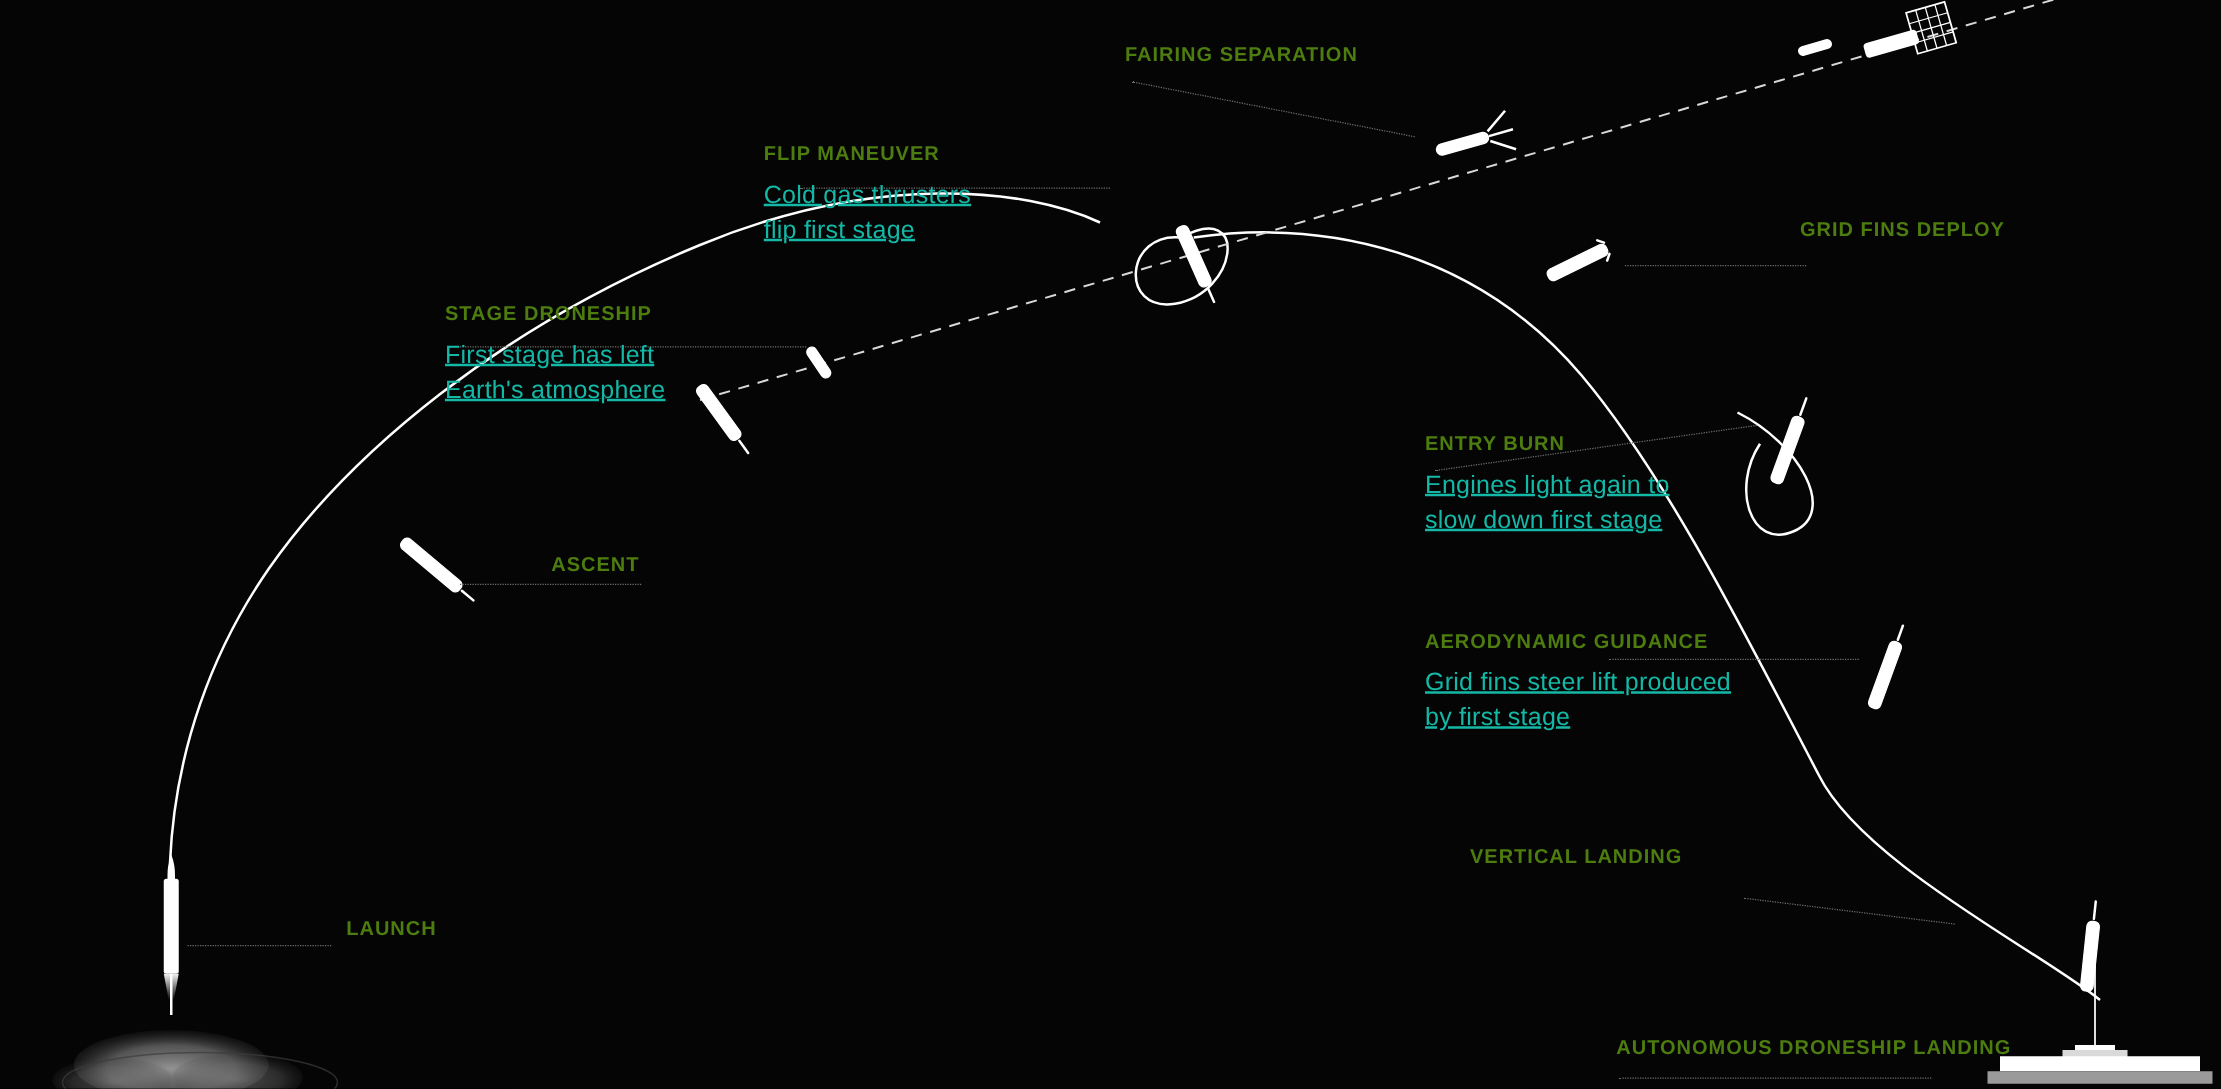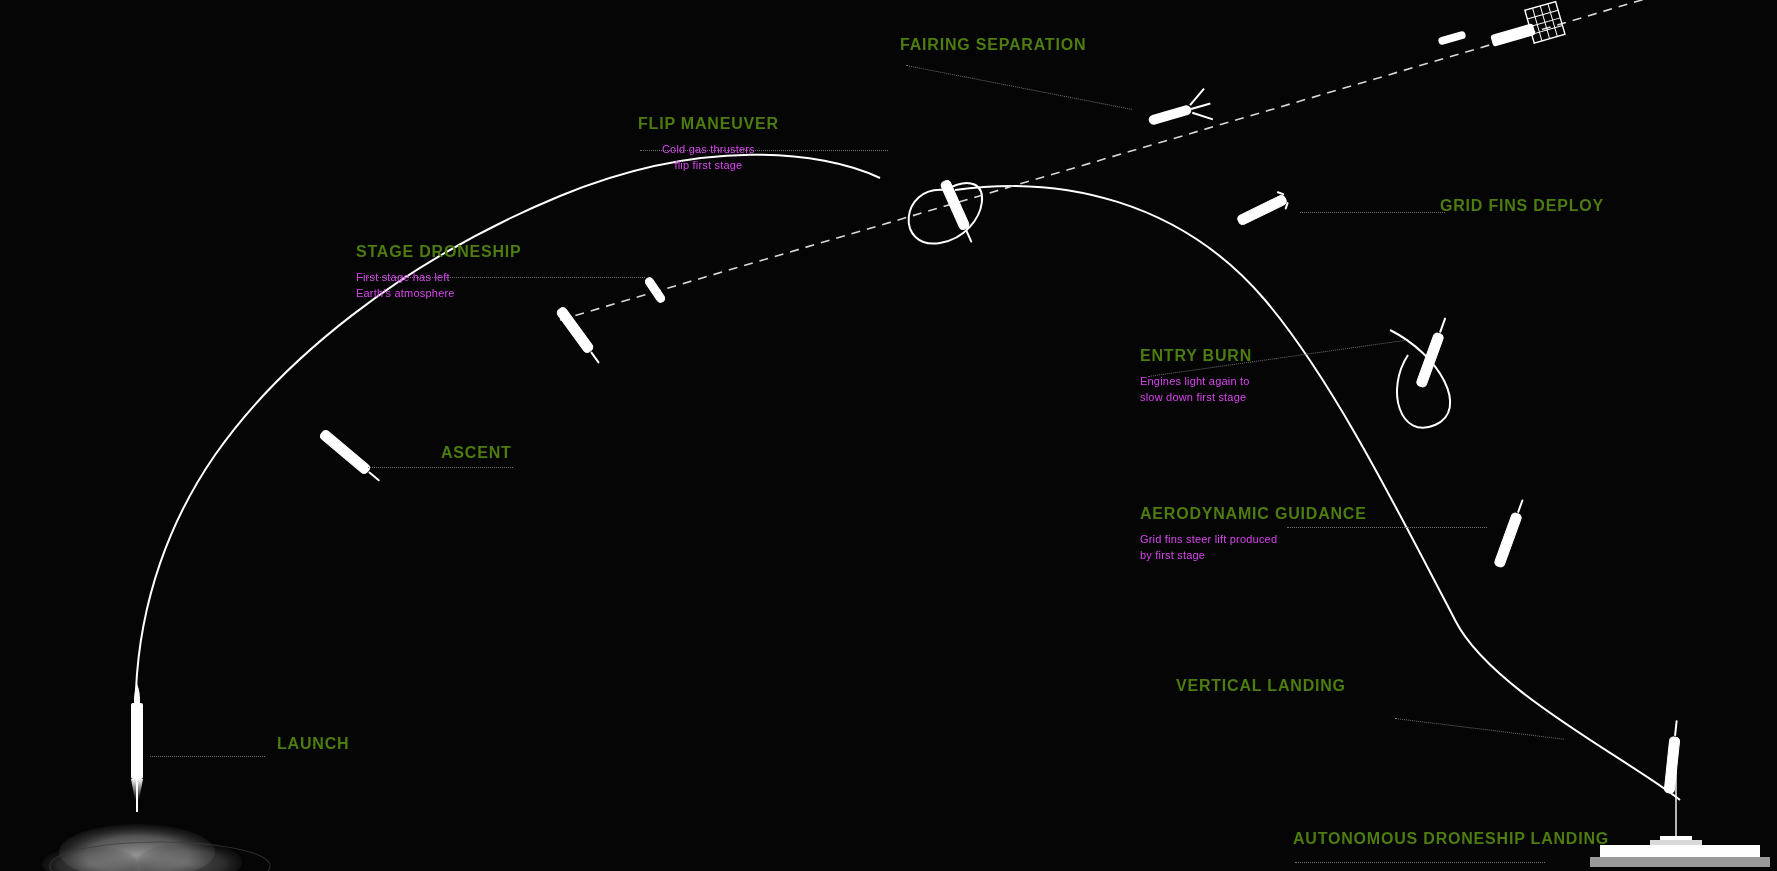--- a/index.html
+++ b/index.html
@@ -28,25 +28,26 @@
   }
   .label .title {
     font-size: 16px;
     font-weight: bold;
     letter-spacing: 0.8px;
     color: #4d7c0f;
     white-space: nowrap;
   }
   .label .desc {
     margin-top: 9px;
-    font-size: 11px;
+    font-size: 20px;
     line-height: 1.42;
-    color: #d946ef;
+    color: #14b8a6;
     letter-spacing: 0.2px;
     white-space: pre-line;
+    text-decoration: underline;
   }
   .leader {
     position: absolute;
     border-top: 1px dotted #6e6e6e;
     height: 0;
   }
 </style>
 </head>
 <body>
 
@@ -171,35 +172,35 @@
   <div class="label" style="left:441px; top:444px;">
     <div class="title">ASCENT</div>
   </div>
 
   <div class="label" style="left:356px; top:243px;">
     <div class="title">STAGE DRONESHIP</div>
     <div class="desc">First stage has left
 Earth's atmosphere</div>
   </div>
 
-  <div class="label" style="left:638px; top:115px;text-align:center;">
+  <div class="label" style="left:611px; top:115px;">
     <div class="title">FLIP MANEUVER</div>
     <div class="desc">Cold gas thrusters
 flip first stage</div>
   </div>
 
   <div class="label" style="left:900px; top:36px;">
     <div class="title">FAIRING SEPARATION</div>
   </div>
 
   <div class="label" style="left:1212px; top:-14px;">
     <div class="title">PAYLOAD SEPARATION</div>
   </div>
 
-  <div class="label" style="left:1440px; top:197px;text-align:right;">
+  <div class="label" style="left:1440px; top:176px;text-align:right;">
     <div class="title">GRID FINS DEPLOY</div>
   </div>
 
   <div class="label" style="left:1140px; top:505px;">
     <div class="title">AERODYNAMIC GUIDANCE</div>
     <div class="desc">Grid fins steer lift produced
 by first stage</div>
   </div>
 
   <div class="label" style="left:1140px; top:347px;">

